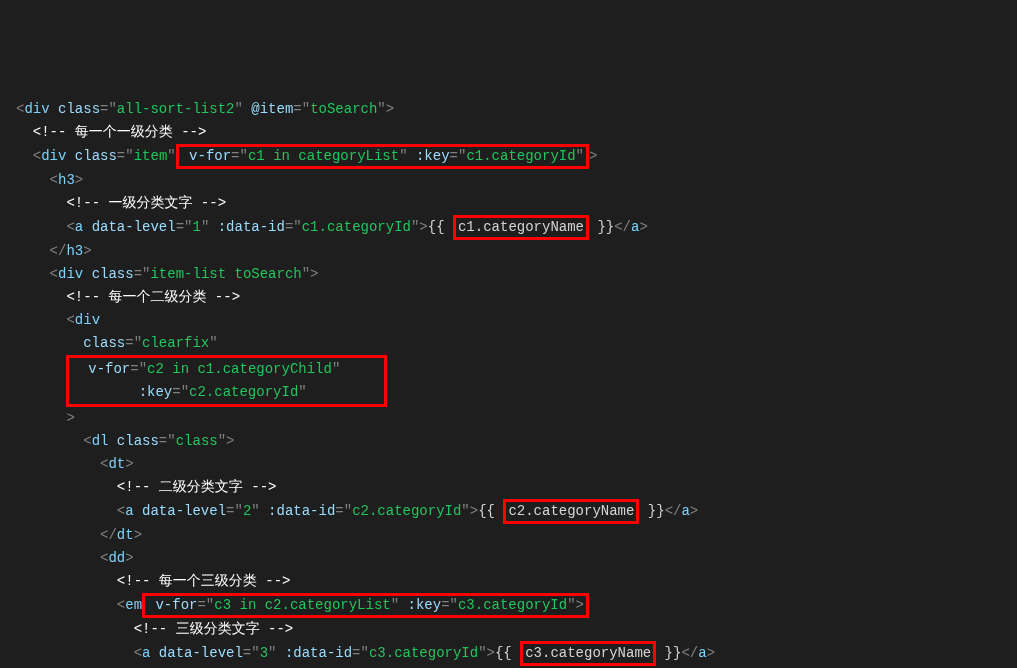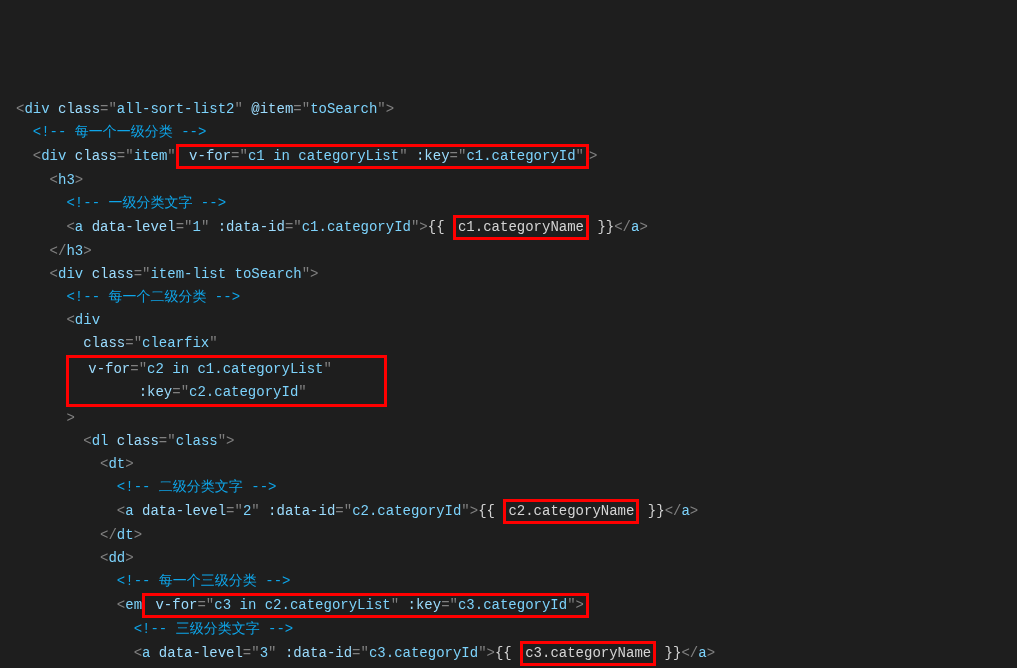--- a/index.html
+++ b/index.html
@@ -12,22 +12,22 @@
     color: #d4d4d4;
     white-space: pre;
     overflow-x: auto;
   }
   .code {
     padding: 6px 0 6px 16px;
   }
   .p { color: #808080; }        
   .tag { color: #7dd3fc; }      
   .attr { color: #9cdcfe; }     
-  .str { color: #7dd3fc; }      
-  .cmt { color: #0ea5e9; }      
+  .str { color: #22c55e; }      
+  .cmt { color: #ffffff; }      
   .txt { color: #d4d4d4; }      
 
   .hl {
     border: 3px solid #ff0000;
     padding: 0 2px;
     display: inline-block;
     line-height: 19px;
     margin: 0;
   }
 </style>
@@ -40,21 +40,21 @@
   <span><span class="cmt">&lt;!-- 每一个一级分类 --&gt;</span></span>
   <span><span class="p">&lt;</span><span class="tag">div</span> <span class="attr">class</span><span class="p">="</span><span class="str">item</span><span class="p">"</span><span class="hl"> <span class="attr">v-for</span><span class="p">="</span><span class="str">c1 in categoryList</span><span class="p">"</span> <span class="attr">:key</span><span class="p">="</span><span class="str">c1.categoryId</span><span class="p">"</span></span><span class="p">&gt;</span></span>
     <span><span class="p">&lt;</span><span class="tag">h3</span><span class="p">&gt;</span></span>
       <span><span class="cmt">&lt;!-- 一级分类文字 --&gt;</span></span>
       <span><span class="p">&lt;</span><span class="tag">a</span> <span class="attr">data-level</span><span class="p">="</span><span class="str">1</span><span class="p">"</span> <span class="attr">:data-id</span><span class="p">="</span><span class="str">c1.categoryId</span><span class="p">"&gt;</span><span class="txt">{{</span> <span class="hl"><span class="txt">c1.categoryName</span></span> <span class="txt">}}</span><span class="p">&lt;/</span><span class="tag">a</span><span class="p">&gt;</span></span>
     <span><span class="p">&lt;/</span><span class="tag">h3</span><span class="p">&gt;</span></span>
     <span><span class="p">&lt;</span><span class="tag">div</span> <span class="attr">class</span><span class="p">="</span><span class="str">item-list toSearch</span><span class="p">"&gt;</span></span>
       <span><span class="cmt">&lt;!-- 每一个二级分类 --&gt;</span></span>
       <span><span class="p">&lt;</span><span class="tag">div</span></span>
         <span><span class="attr">class</span><span class="p">="</span><span class="str">clearfix</span><span class="p">"</span></span>
-      <span class="hl" style="line-height:23px;">  <span class="attr">v-for</span><span class="p">="</span><span class="str">c2 in c1.categoryList</span><span class="p">"</span>
+      <span class="hl" style="line-height:23px;">  <span class="attr">v-for</span><span class="p">="</span><span class="str">c2 in c1.categoryChild</span><span class="p">"</span>
         <span class="attr">:key</span><span class="p">="</span><span class="str">c2.categoryId</span><span class="p">"</span>         </span>
       <span><span class="p">&gt;</span></span>
         <span><span class="p">&lt;</span><span class="tag">dl</span> <span class="attr">class</span><span class="p">="</span><span class="str">class</span><span class="p">"&gt;</span></span>
           <span><span class="p">&lt;</span><span class="tag">dt</span><span class="p">&gt;</span></span>
             <span><span class="cmt">&lt;!-- 二级分类文字 --&gt;</span></span>
             <span><span class="p">&lt;</span><span class="tag">a</span> <span class="attr">data-level</span><span class="p">="</span><span class="str">2</span><span class="p">"</span> <span class="attr">:data-id</span><span class="p">="</span><span class="str">c2.categoryId</span><span class="p">"&gt;</span><span class="txt">{{</span> <span class="hl"><span class="txt">c2.categoryName</span></span> <span class="txt">}}</span><span class="p">&lt;/</span><span class="tag">a</span><span class="p">&gt;</span></span>
           <span><span class="p">&lt;/</span><span class="tag">dt</span><span class="p">&gt;</span></span>
           <span><span class="p">&lt;</span><span class="tag">dd</span><span class="p">&gt;</span></span>
             <span><span class="cmt">&lt;!-- 每一个三级分类 --&gt;</span></span>
             <span><span class="p">&lt;</span><span class="tag">em</span><span class="hl"> <span class="attr">v-for</span><span class="p">="</span><span class="str">c3 in c2.categoryList</span><span class="p">"</span> <span class="attr">:key</span><span class="p">="</span><span class="str">c3.categoryId</span><span class="p">"&gt;</span></span></span>

